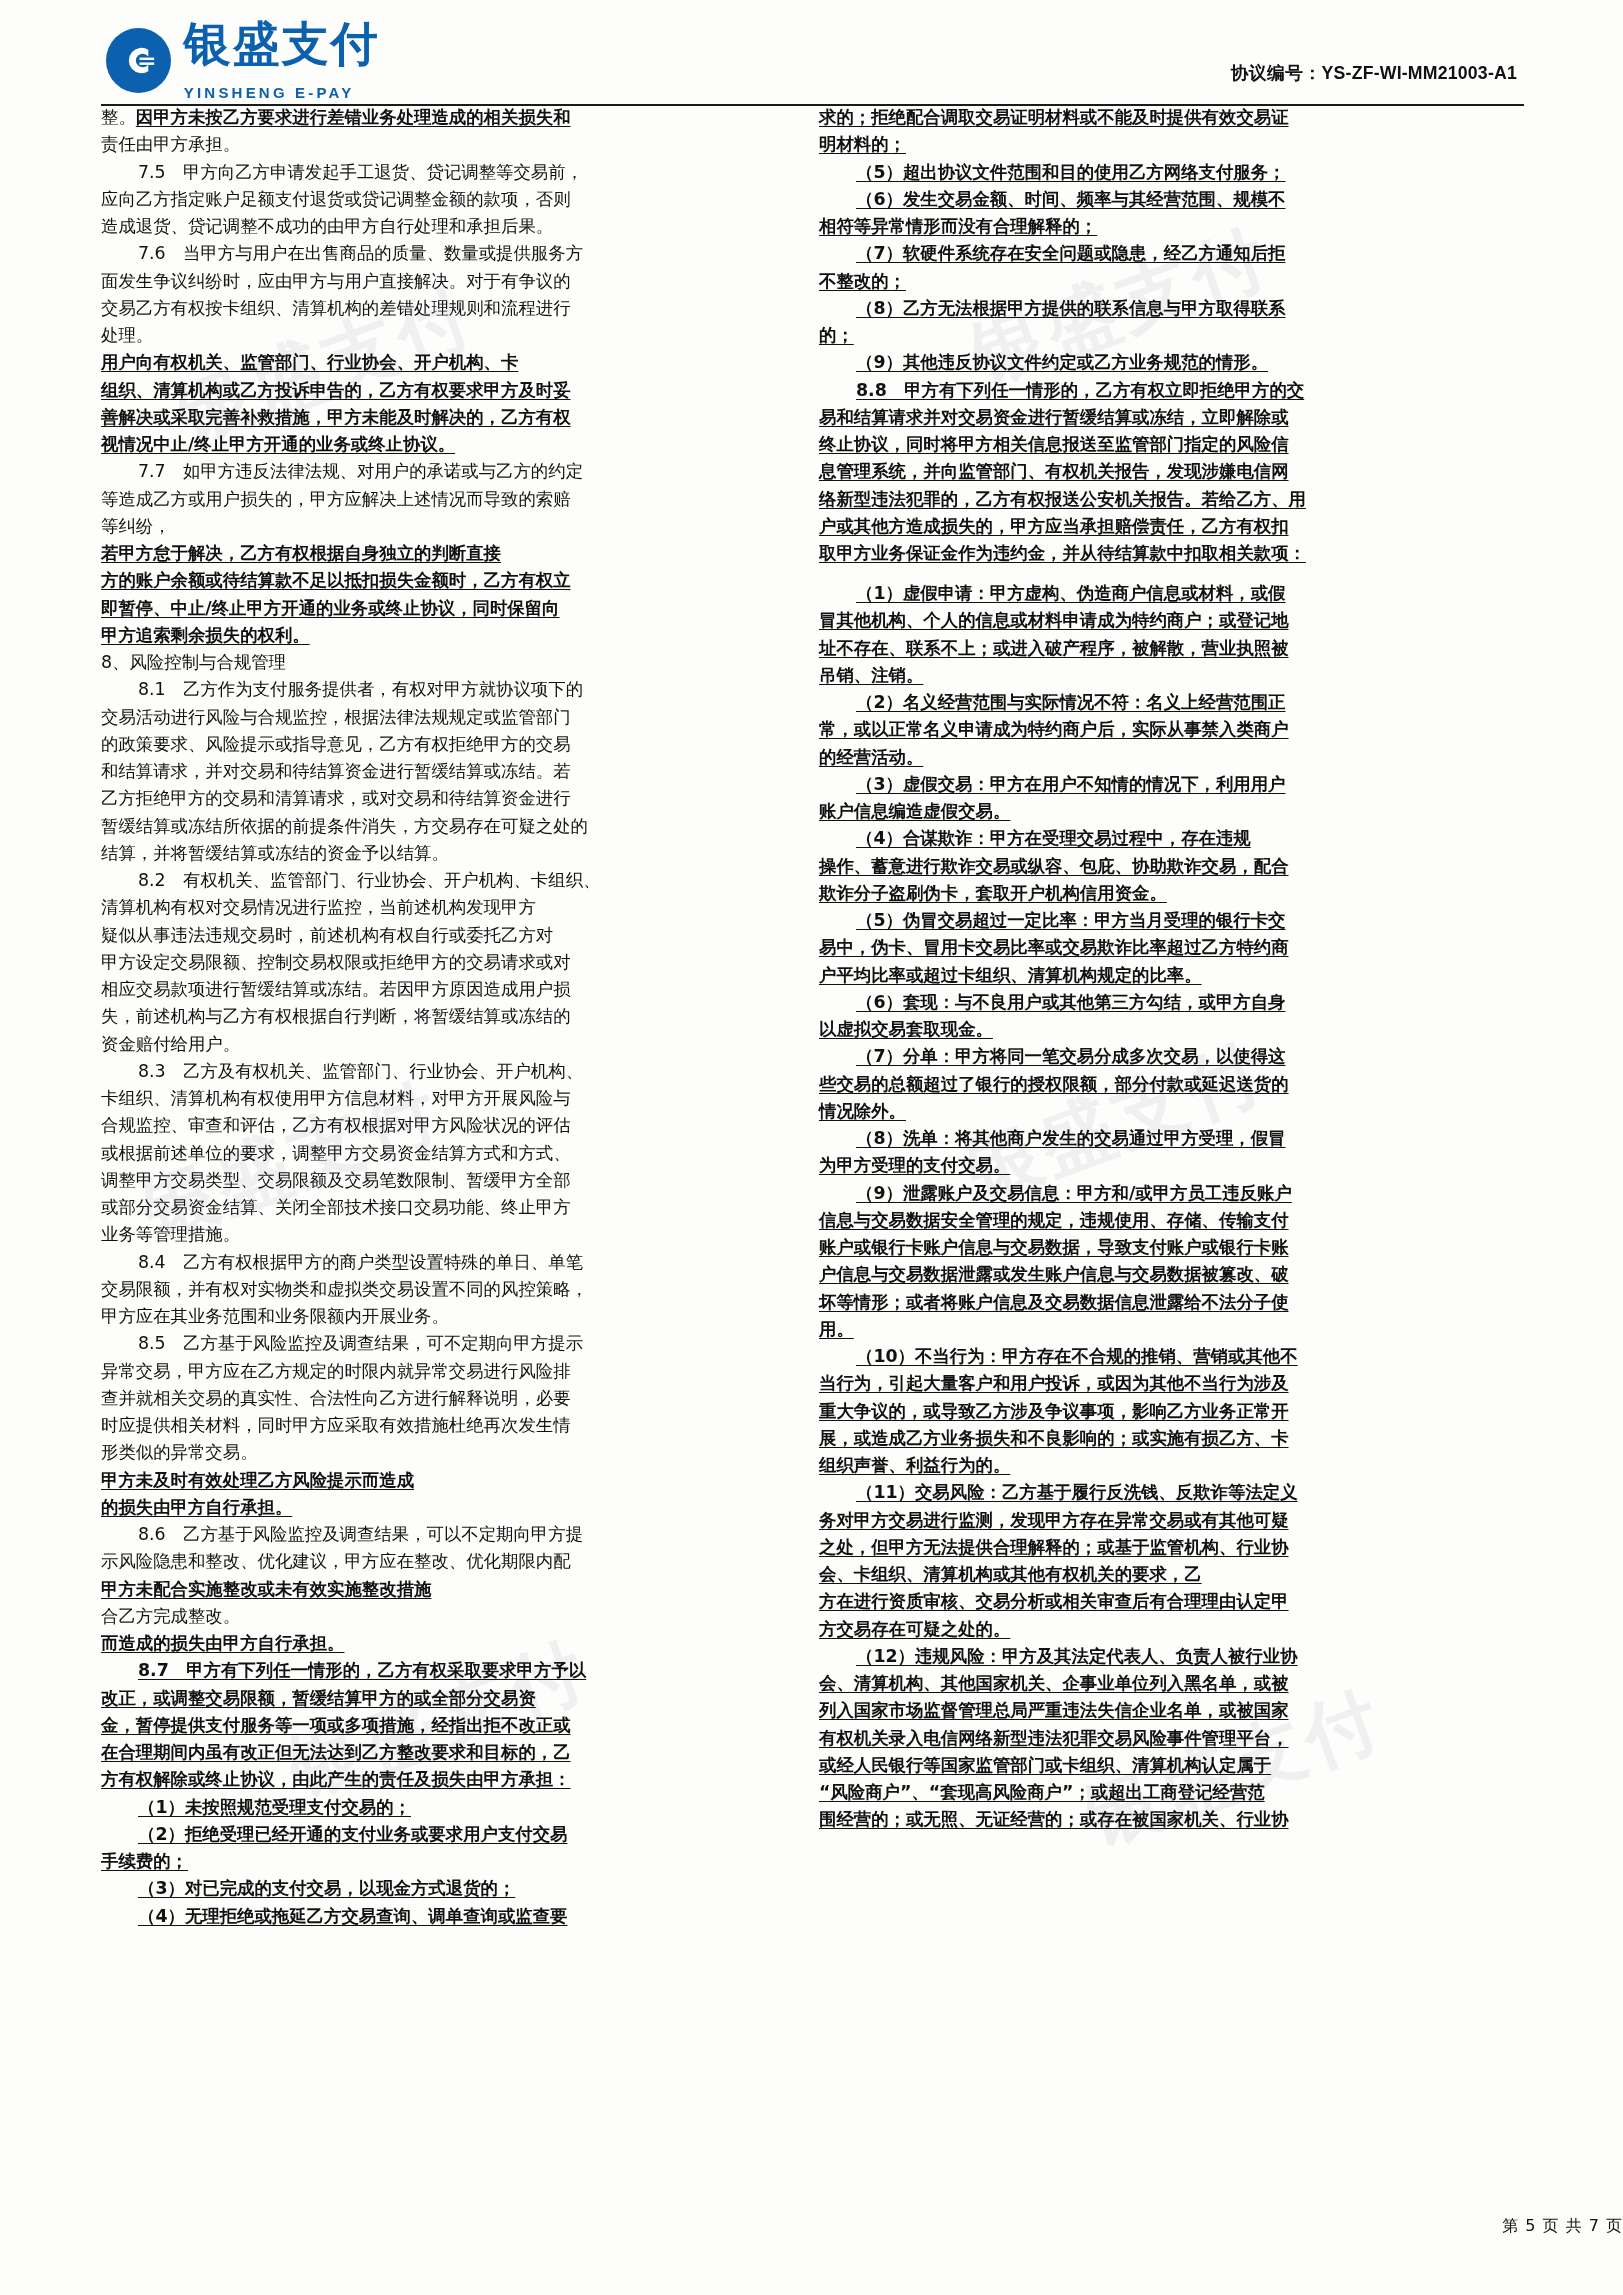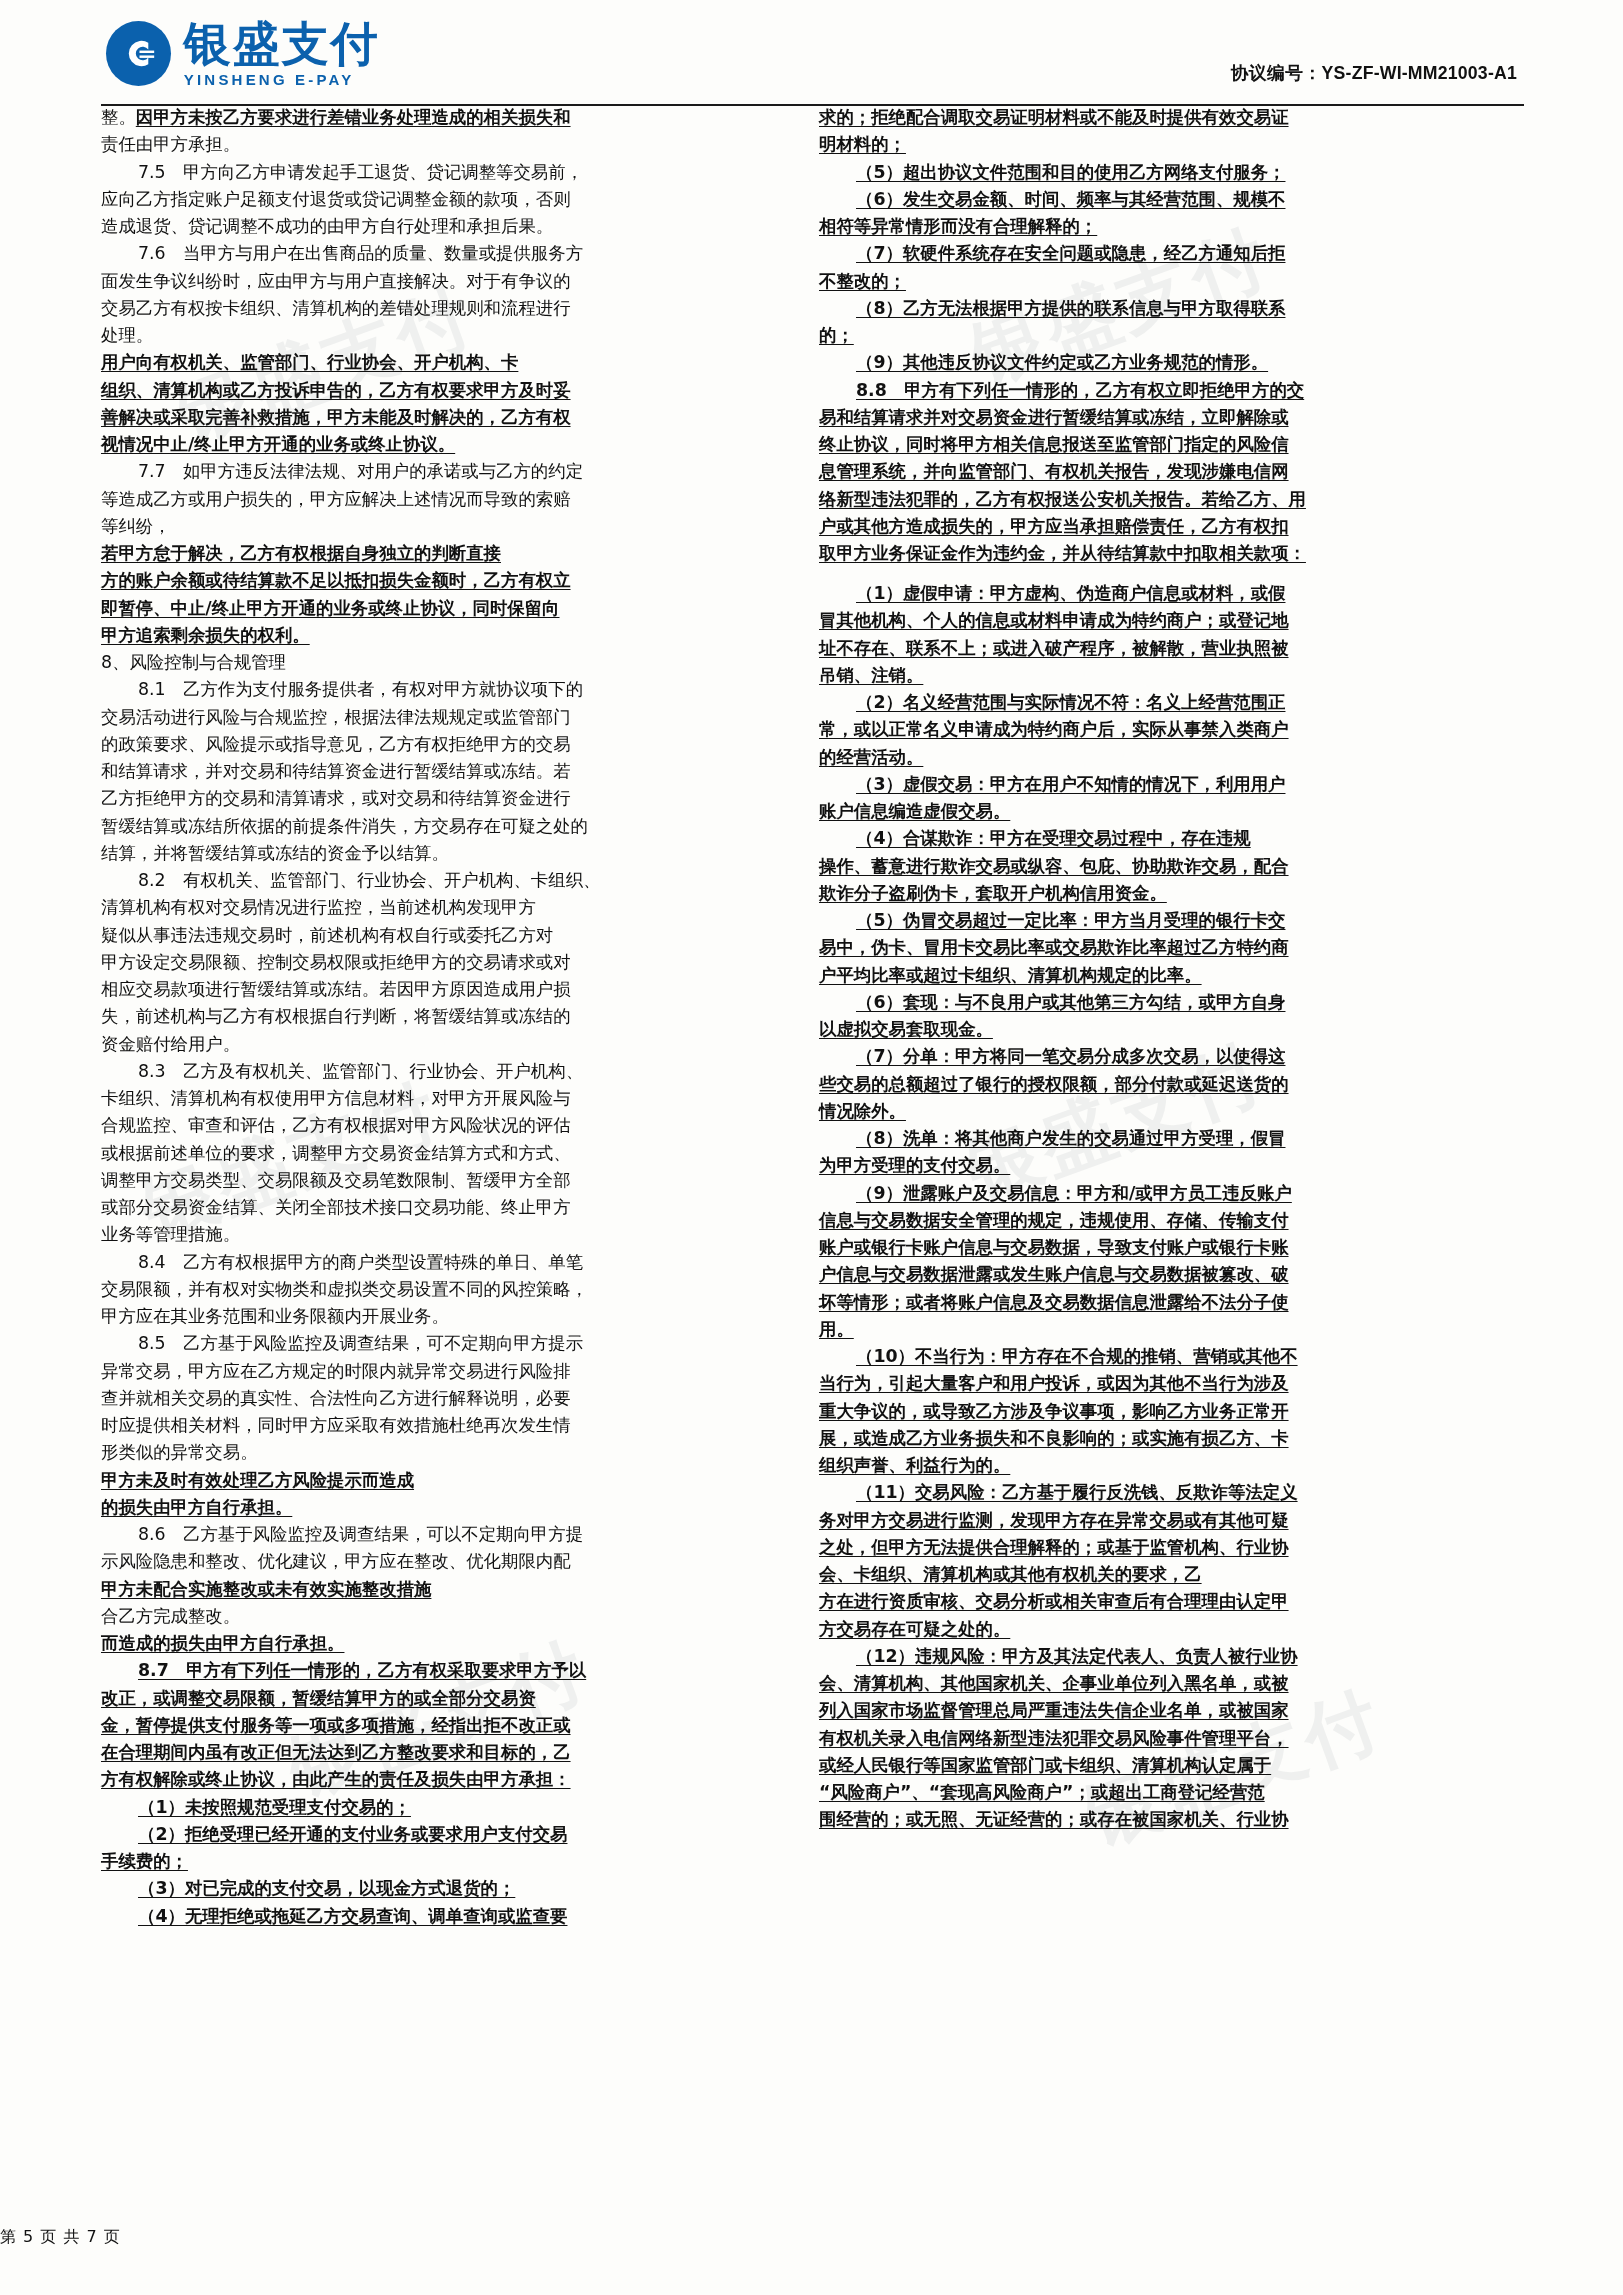--- a/index.html
+++ b/index.html
@@ -68,21 +68,21 @@
     color: #0b61ad;
     letter-spacing: 2px;
     line-height: 1.02;
     font-family: "DejaVu Sans", "Liberation Sans", sans-serif;
   }
   .logo-text-sub {
     font-size: 15px;
     font-weight: bold;
     color: #0b61ad;
     letter-spacing: 3.2px;
-    margin-top: 3px;
+    margin-top: 16px;
     font-family: "Liberation Sans", sans-serif;
   }
   .agreement-no {
     position: absolute;
     right: 106px;
     top: 61px;
     font-size: 17.7px;
     font-weight: bold;
     color: #111111;
     letter-spacing: 0.5px;
@@ -129,23 +129,23 @@
   .para { text-indent: 37px; }
   .u { text-decoration: underline; text-underline-offset: 2.9px; text-decoration-thickness: 1.2px; }
   .b { font-weight: bold; }
   .heading { font-weight: normal; text-indent: 0; }
   .sp { height: 12.8px; }
 
   
   .footer {
     position: absolute;
     left: 0;
-    bottom: 47px;
+    bottom: 58px;
     width: 1623px;
-    text-align: left;
+    text-align: right;
     font-size: 16px;
     color: #111111;
     letter-spacing: 1px;
     font-family: "DejaVu Sans", "Liberation Sans", sans-serif;
   }
 </style>
 </head>
 <body>
 
 <div class="page">

